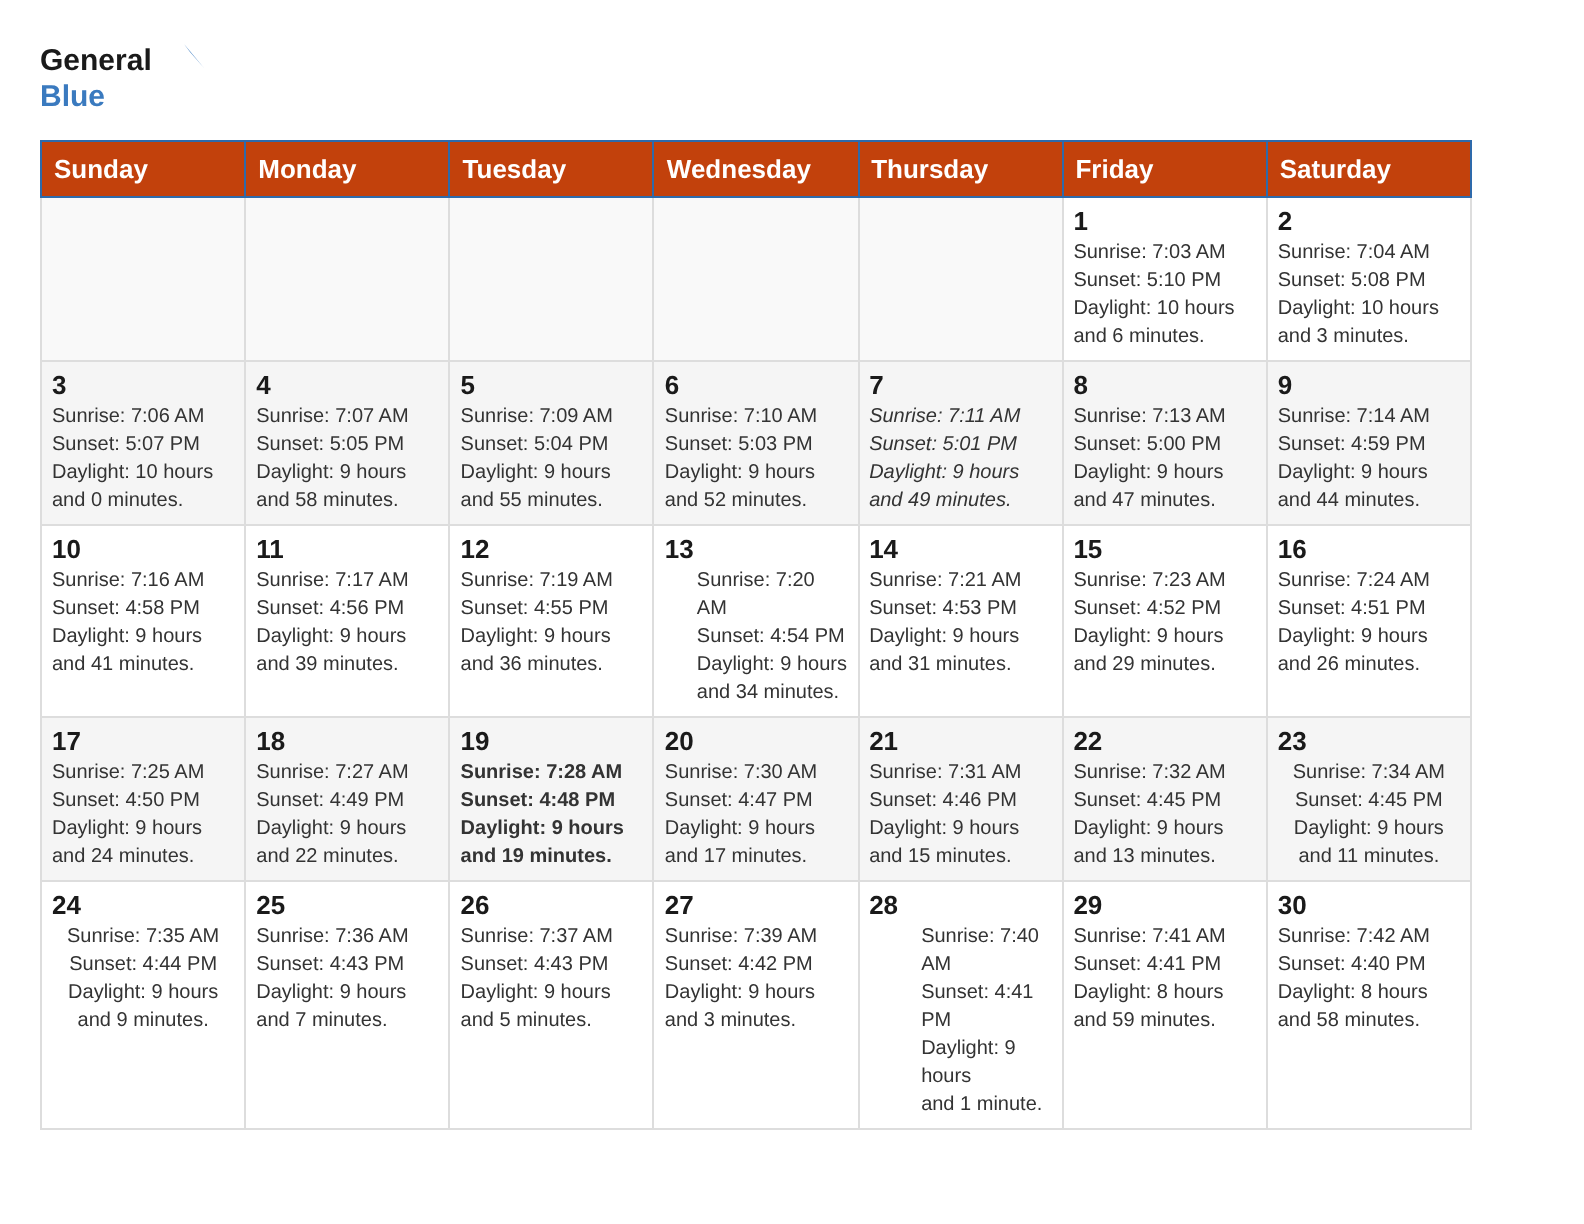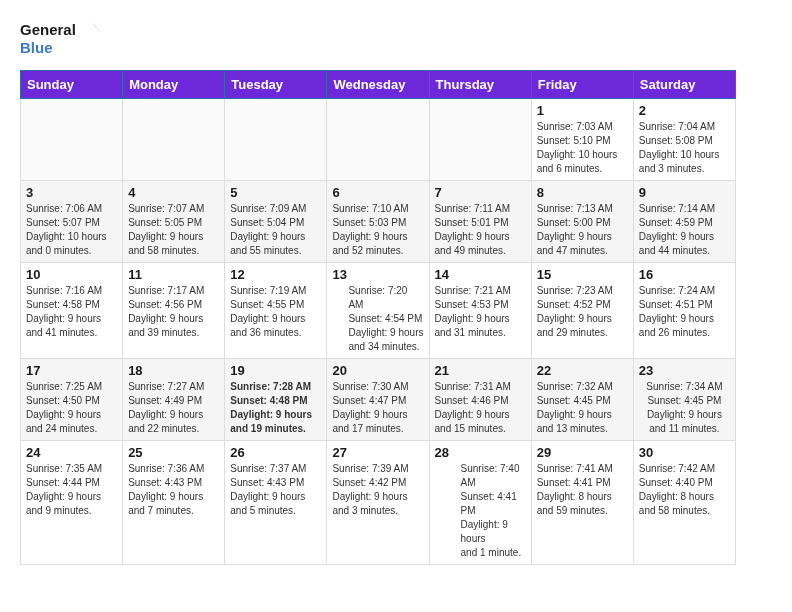--- a/index.html
+++ b/index.html
@@ -38,21 +38,21 @@
       font-size: 16px;
       font-weight: normal;
       color: #444;
     }
     .calendar {
       width: 100%;
       border-collapse: collapse;
       border: 1px solid #ccc;
     }
     .calendar th {
-      background: #6d28d9;
+      background: #c2410c;
       color: #fff;
       font-size: 13px;
       font-weight: bold;
       padding: 6px 6px;
       text-align: left;
       border: 1px solid #2e6aab;
     }
     .calendar td {
       vertical-align: top;
       padding: 4px 5px;
@@ -161,21 +161,21 @@
           </td>
           <td>
             <span class="day-number">6</span>
             <div class="day-info" style="white-space: pre-line;">Sunrise: 7:10 AM
 Sunset: 5:03 PM
 Daylight: 9 hours
 and 52 minutes.</div>
           </td>
           <td>
             <span class="day-number">7</span>
-            <div class="day-info" style="white-space: pre-line;">Sunrise: 7:11 AM
+            <div class="day-info" style="white-space: pre-line; font-style: italic;">Sunrise: 7:11 AM
 Sunset: 5:01 PM
 Daylight: 9 hours
 and 49 minutes.</div>
           </td>
           <td>
             <span class="day-number">8</span>
             <div class="day-info" style="white-space: pre-line;">Sunrise: 7:13 AM
 Sunset: 5:00 PM
 Daylight: 9 hours
 and 47 minutes.</div>
@@ -286,21 +286,21 @@
             <span class="day-number">23</span>
             <div class="day-info" style="white-space: pre-line; text-align: center;">Sunrise: 7:34 AM
 Sunset: 4:45 PM
 Daylight: 9 hours
 and 11 minutes.</div>
           </td>
         </tr>
         <tr>
           <td>
             <span class="day-number">24</span>
-            <div class="day-info" style="white-space: pre-line;">Sunrise: 7:35 AM
+            <div class="day-info" style="white-space: pre-line; text-align: center;">Sunrise: 7:35 AM
 Sunset: 4:44 PM
 Daylight: 9 hours
 and 9 minutes.</div>
           </td>
           <td>
             <span class="day-number">25</span>
             <div class="day-info" style="white-space: pre-line;">Sunrise: 7:36 AM
 Sunset: 4:43 PM
 Daylight: 9 hours
 and 7 minutes.</div>

